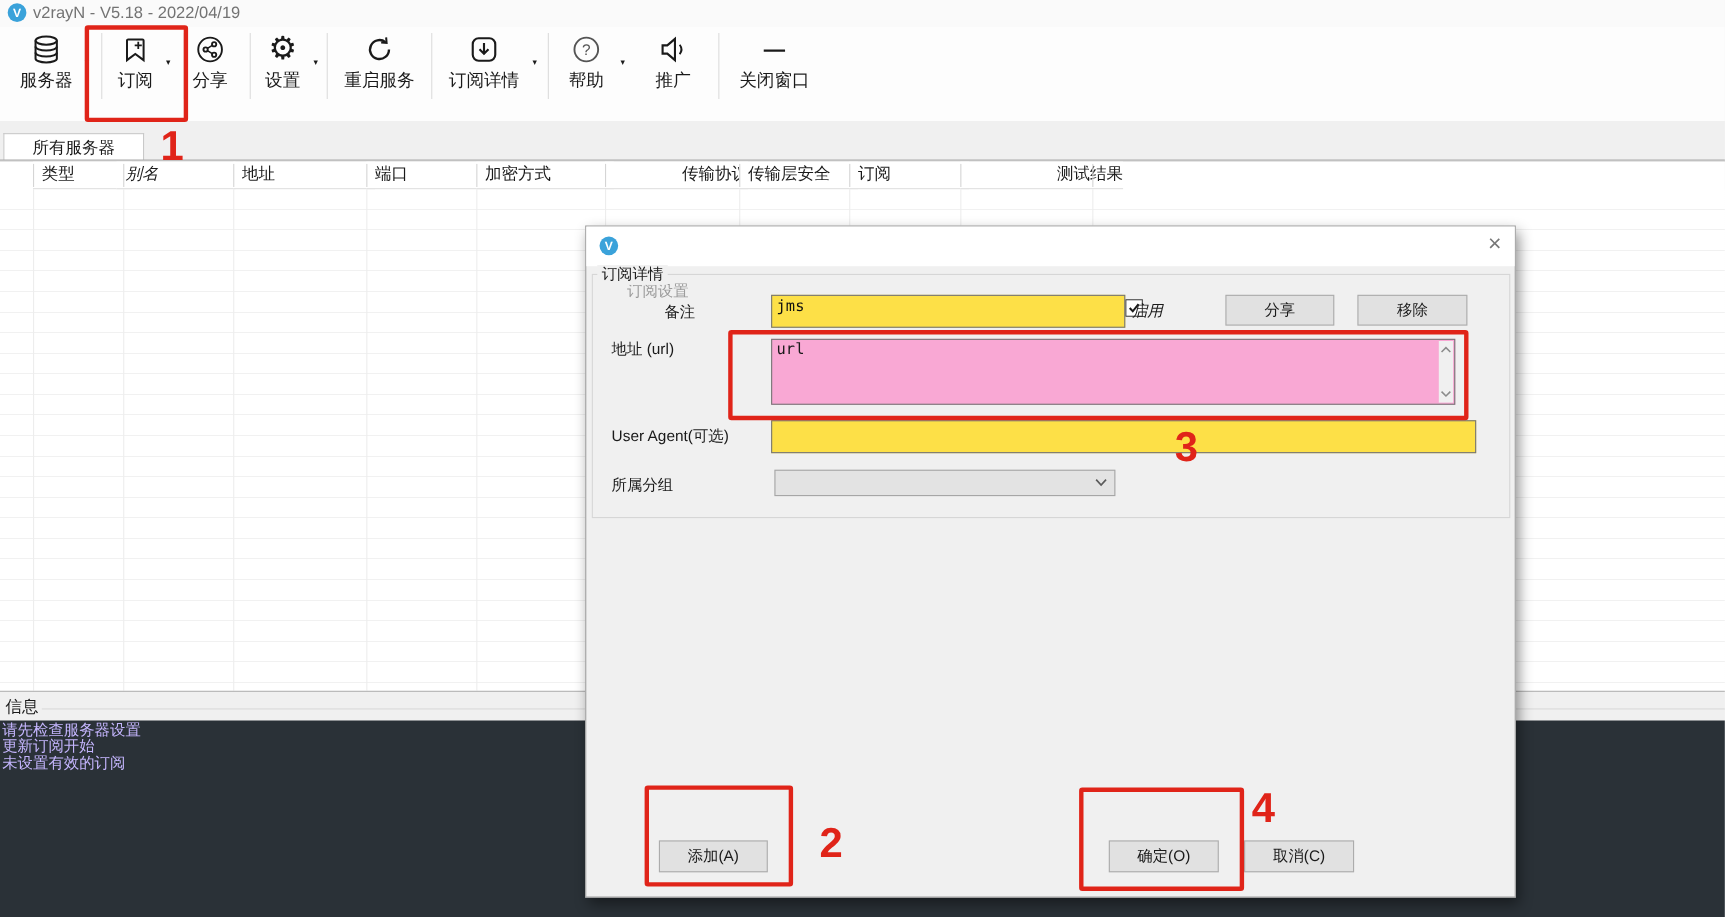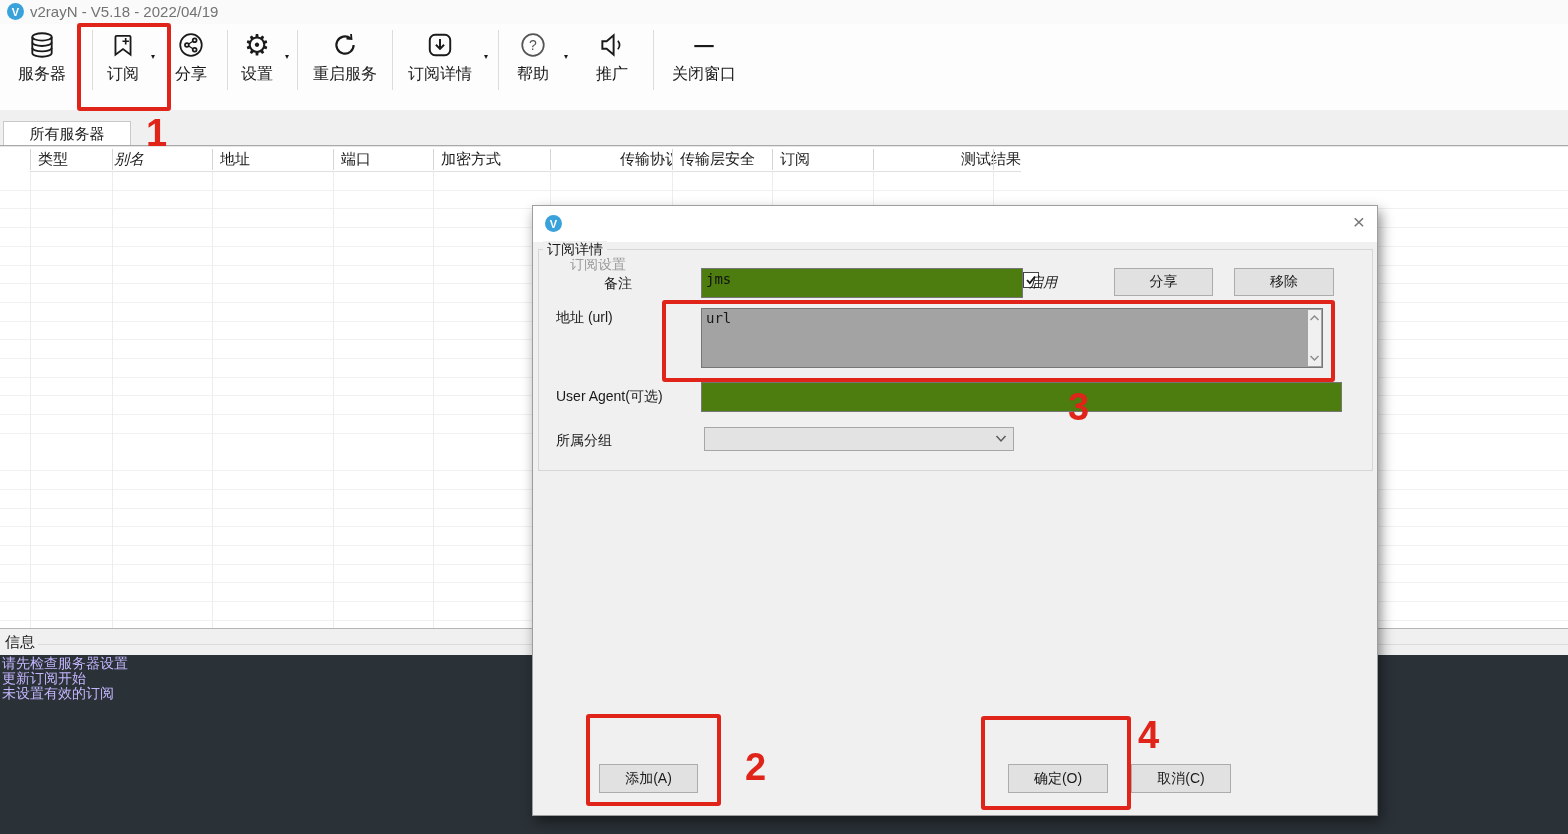--- a/index.html
+++ b/index.html
@@ -53,27 +53,27 @@
 
   
   .dialog{left:532px;top:205px;width:846px;height:611px;background:#f0f0f0;
     border:1px solid #9e9e9e;box-shadow:3px 6px 12px rgba(0,0,0,0.45);z-index:5;}
   .dlg-titlebar{left:0;top:0;width:844px;height:36px;background:#ffffff;}
   .dlg-title{color:#9b9b9b;font-size:14px;line-height:36px;}
   .dlg-close{position:absolute;right:12px;top:4px;font-size:21px;color:#777;cursor:default;}
   .groupbox{left:5px;top:43px;width:835px;height:222px;border:1px solid #d6d6d6;}
   .grouplabel{left:10px;top:35px;background:#f0f0f0;padding:0 4px;font-size:14px;z-index:2;}
   .fldlabel{position:absolute;font-size:14px;white-space:nowrap;}
-  .textbox{position:absolute;background:#4d7c0f;border:1px solid #767676;
+  .textbox{position:absolute;background:#fde047;border:1px solid #767676;
     font-family:"DejaVu Sans Mono", monospace;font-size:14px;padding:2px 4px;color:#111;}
   .btn{position:absolute;background:#e1e1e1;border:1px solid #acacac;font-size:14px;
     display:flex;align-items:center;justify-content:center;cursor:default;}
   .checkbox{position:absolute;width:14px;height:14px;background:#fff;border:1px solid #444;
     display:flex;align-items:center;justify-content:center;}
-  .textarea{position:absolute;background:#a3a3a3;border:1px solid #767676;}
+  .textarea{position:absolute;background:#f9a8d4;border:1px solid #767676;}
   .ta-text{position:absolute;left:4px;top:1px;font-family:"DejaVu Sans Mono", monospace;font-size:14px;}
   .ta-scroll{position:absolute;right:1px;top:1px;bottom:1px;width:13px;background:#f0f0f0;}
   .combobox{position:absolute;background:#e3e3e3;border:1px solid #a6a6a6;}
   .chev{position:absolute;right:6px;top:6px;}
 
   
   .ann-box{position:absolute;border:4px solid #e02419;border-radius:3px;z-index:9;}
   .ann-num{position:absolute;color:#e02419;font-size:38px;font-weight:600;z-index:9;line-height:1;}
 </style>
 </head>

